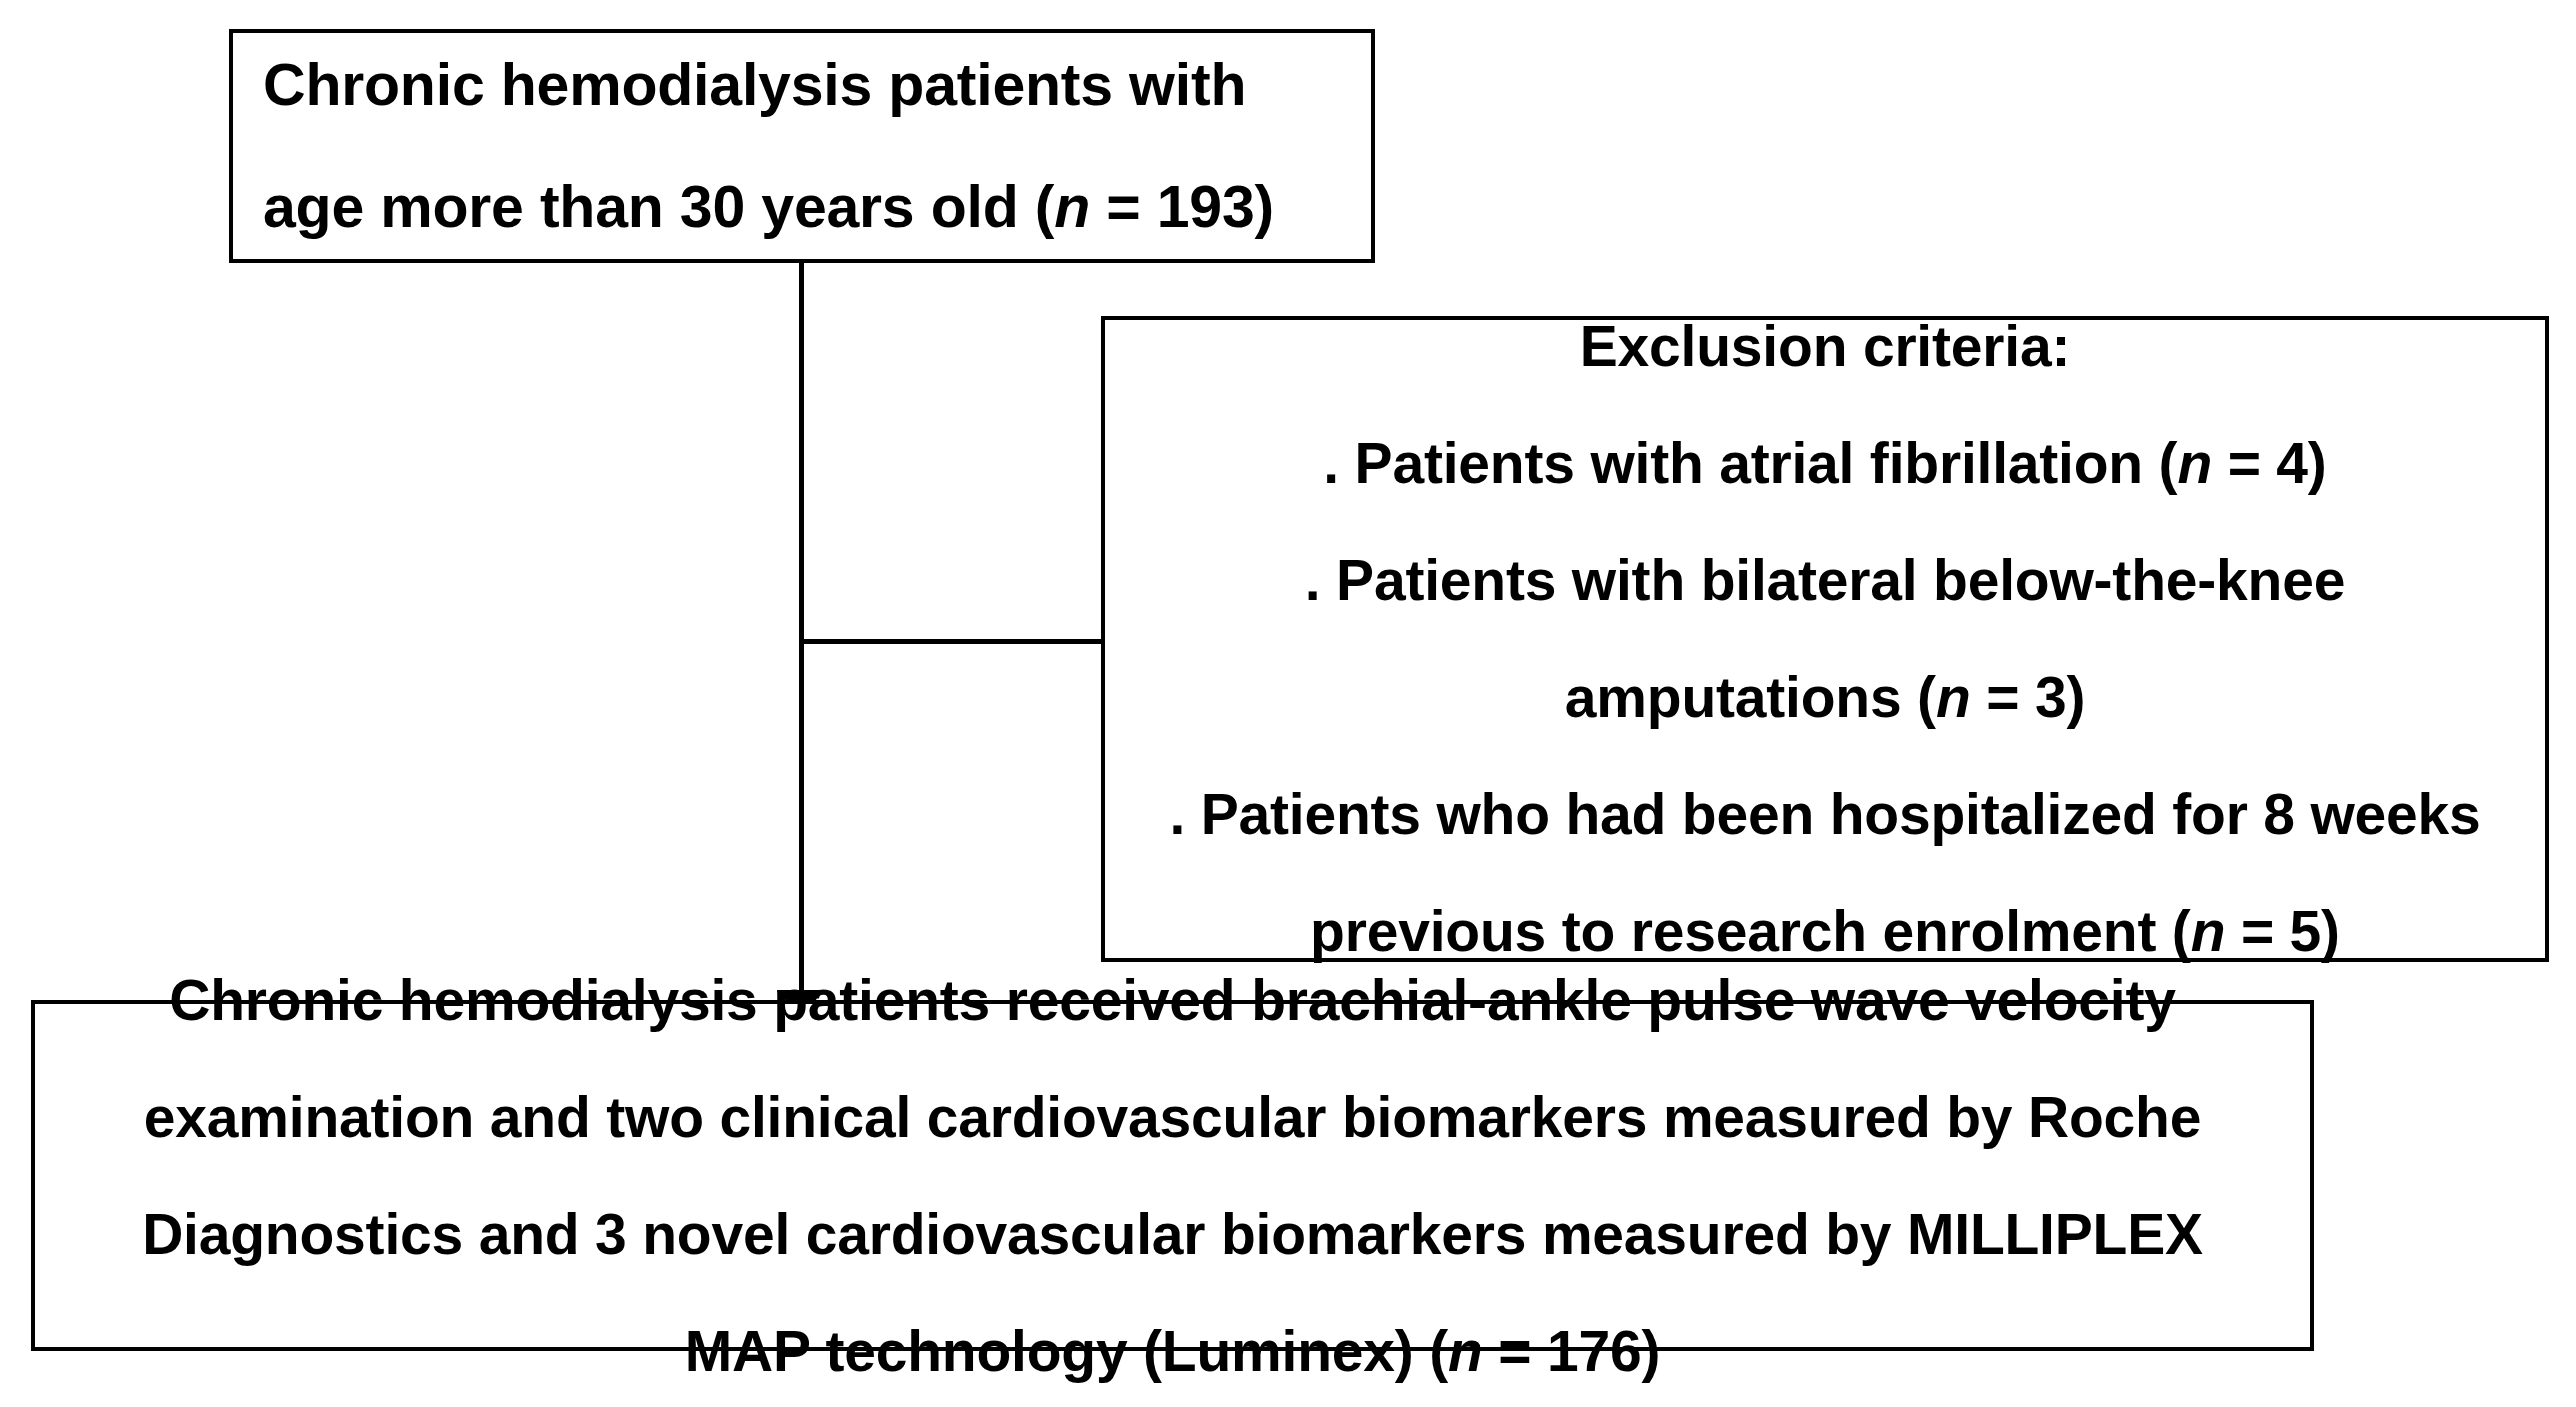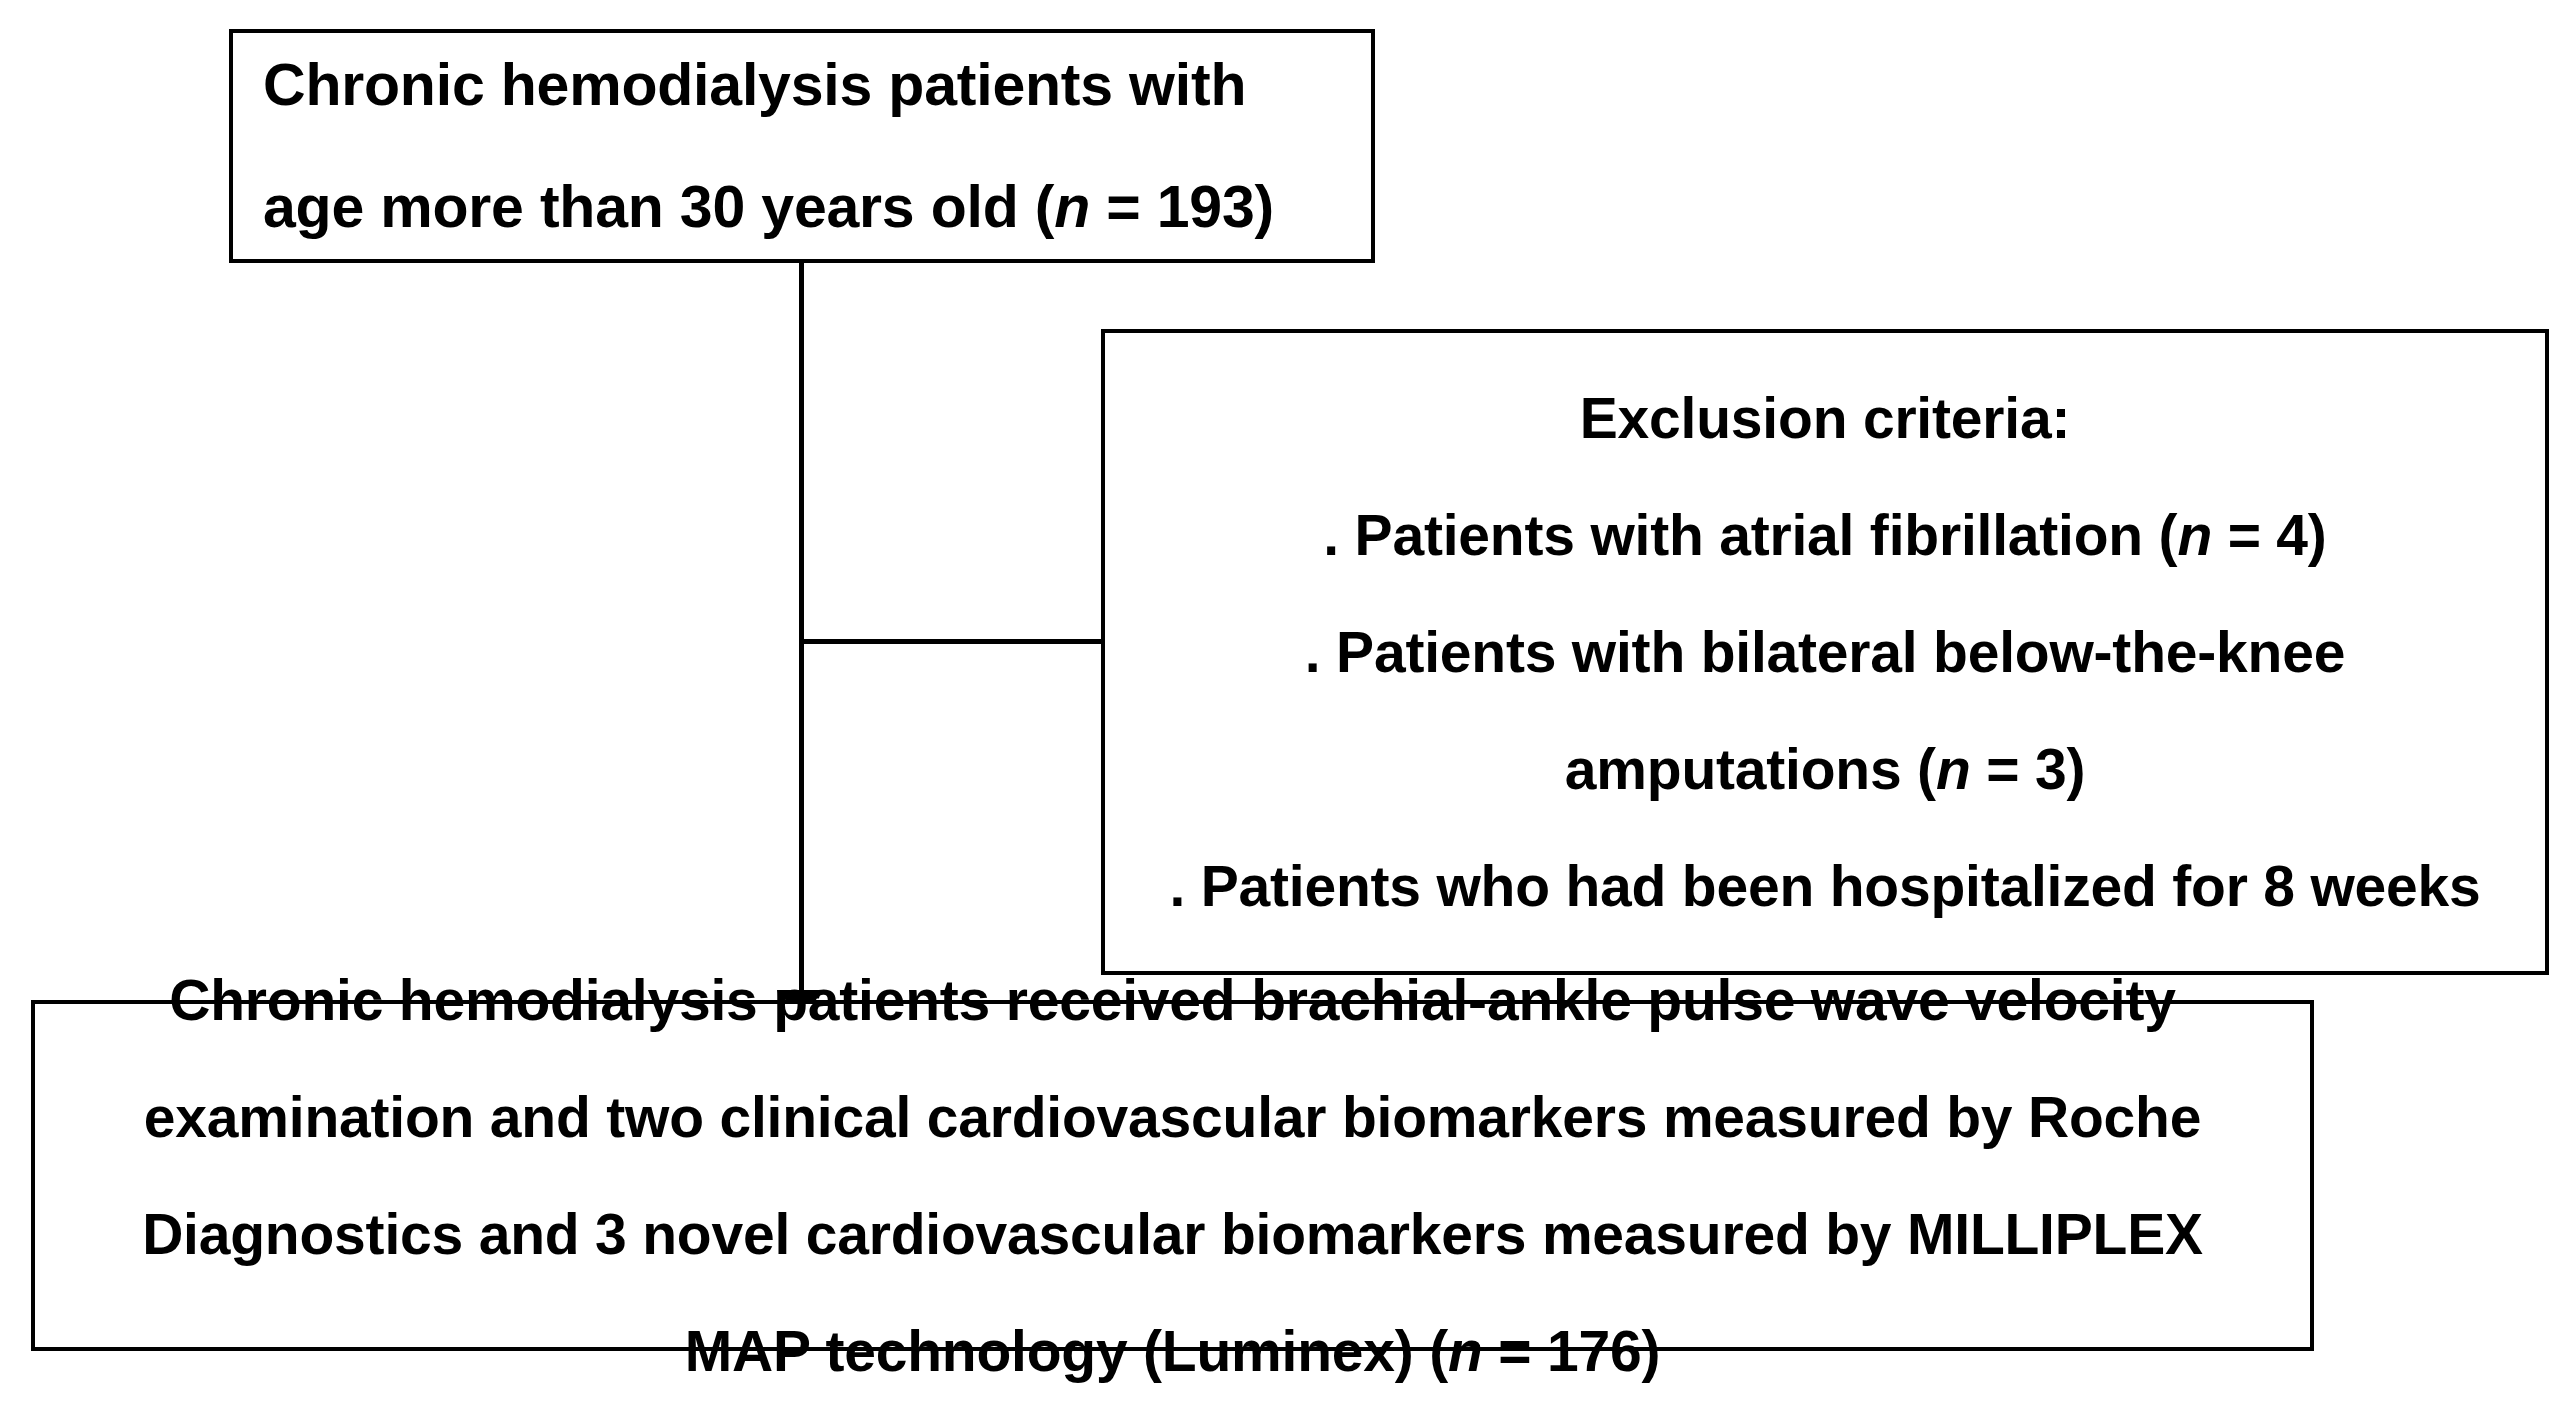--- a/index.html
+++ b/index.html
@@ -46,21 +46,21 @@
     height: 234px;
     padding: 0 0 0 30px;
   }
   #box-population .box-text {
     text-align: left;
   }
 
   
   #box-exclusion {
     left: 1101px;
-    top: 329px;
+    top: 316px;
     width: 1448px;
     height: 646px;
     padding: 0 0;
   }
   #box-exclusion .box-text {
     text-align: center;
     font-size: 57px;
     line-height: 69px;
   }
 
@@ -126,20 +126,21 @@
   <div class="conn" id="conn-branch"></div>
 
   <div id="conn-arrowhead"></div>
 
   <div class="box" id="box-exclusion">
     <div class="box-text"><span>Exclusion criteria:</span></div>
     <div class="box-text"><span>. Patients with atrial fibrillation (</span><span class="it">n</span><span> = 4)</span></div>
     <div class="box-text"><span>. Patients with bilateral below-the-knee</span></div>
     <div class="box-text"><span>amputations (</span><span class="it">n</span><span> = 3)</span></div>
     <div class="box-text"><span>. Patients who had been hospitalized for 8 weeks</span></div>
+    <div class="box-text"><span>previous to research enrolment (</span><span class="it">n</span><span> = 5)</span></div>
   </div>
 
   <div class="box" id="box-cohort">
     <div class="box-text"><span>Chronic hemodialysis patients received brachial-ankle pulse wave velocity</span></div>
     <div class="box-text"><span>examination and two clinical cardiovascular biomarkers measured by Roche</span></div>
     <div class="box-text"><span>Diagnostics and 3 novel cardiovascular biomarkers measured by MILLIPLEX</span></div>
     <div class="box-text"><span>MAP technology (Luminex) (</span><span class="it">n</span><span> = 176)</span></div>
   </div>
 
 </div>

